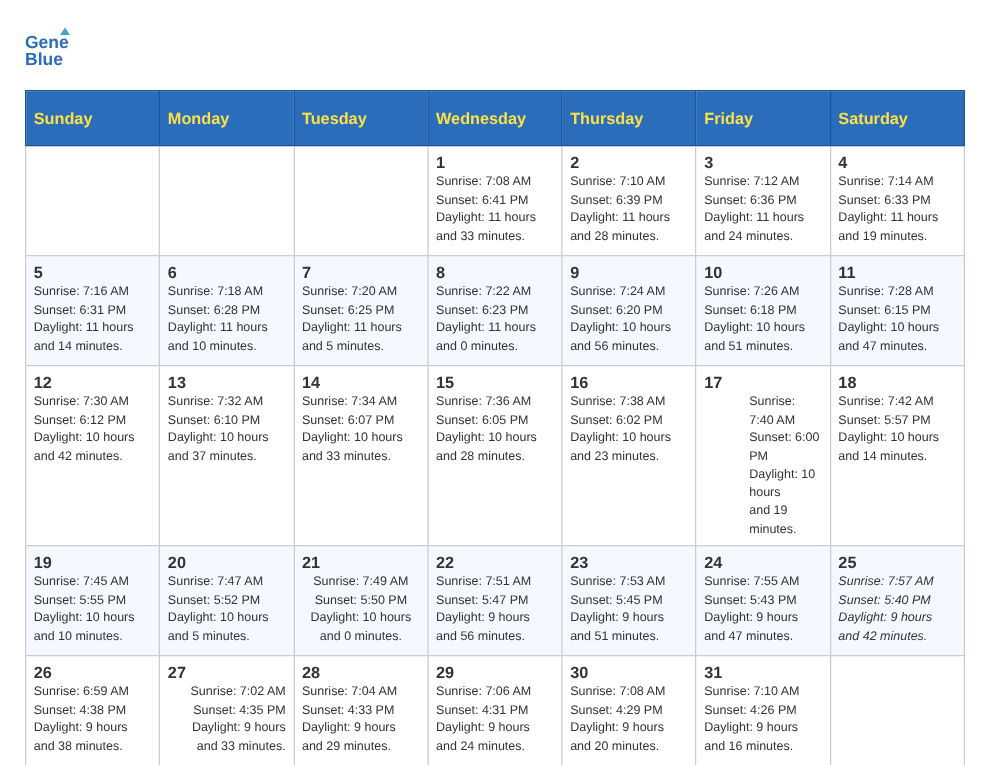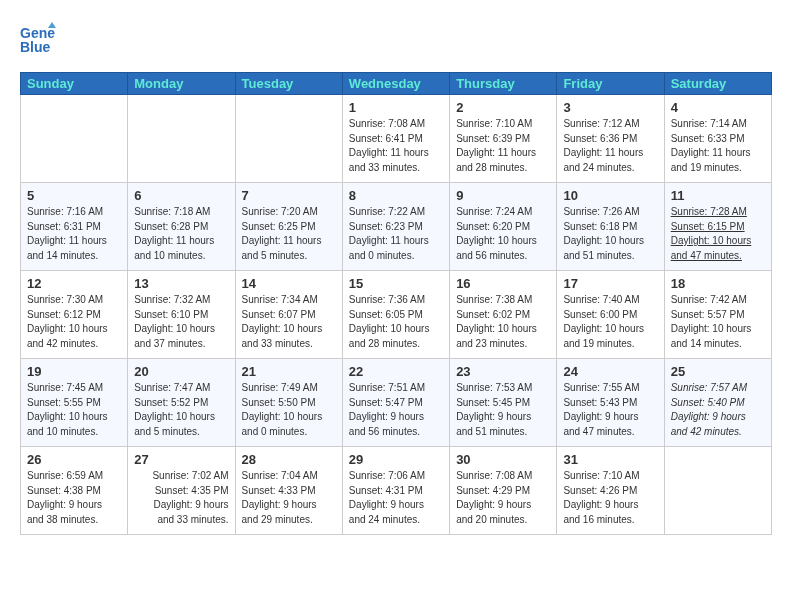--- a/index.html
+++ b/index.html
@@ -37,24 +37,24 @@
       font-size: 16px;
       color: #555;
       margin-top: 2px;
     }
     table {
       width: 100%;
       border-collapse: collapse;
     }
     thead th {
       background-color: #2a6ebb;
-      color: #5eead4;
+      color: #fde047;
       font-size: 13px;
       font-weight: bold;
-      padding: 3px 6px;
+      padding: 14px 6px;
       text-align: left;
       border: 1px solid #1e5599;
     }
     tbody td {
       vertical-align: top;
       border: 1px solid #ccc;
       padding: 5px 6px;
       font-size: 10.5px;
       color: #333;
       width: 14.28%;
@@ -186,21 +186,21 @@
         </td>
         <td>
           <span class="day-num">10</span>
           <div class="day-info" style="white-space: pre-line;">Sunrise: 7:26 AM
 Sunset: 6:18 PM
 Daylight: 10 hours
 and 51 minutes.</div>
         </td>
         <td>
           <span class="day-num">11</span>
-          <div class="day-info" style="white-space: pre-line; text-decoration: underline;">Sunrise: 7:28 AM
+          <div class="day-info" style="white-space: pre-line;">Sunrise: 7:28 AM
 Sunset: 6:15 PM
 Daylight: 10 hours
 and 47 minutes.</div>
         </td>
       </tr>
       <tr>
         <td>
           <span class="day-num">12</span>
           <div class="day-info" style="white-space: pre-line;">Sunrise: 7:30 AM
 Sunset: 6:12 PM
@@ -230,21 +230,21 @@
         </td>
         <td>
           <span class="day-num">16</span>
           <div class="day-info" style="white-space: pre-line;">Sunrise: 7:38 AM
 Sunset: 6:02 PM
 Daylight: 10 hours
 and 23 minutes.</div>
         </td>
         <td>
           <span class="day-num">17</span>
-          <div class="day-info" style="white-space: pre-line;">Sunrise: 7:40 AM
+          <div class="day-info" style="white-space: pre-line; margin-left: 36px;">Sunrise: 7:40 AM
 Sunset: 6:00 PM
 Daylight: 10 hours
 and 19 minutes.</div>
         </td>
         <td>
           <span class="day-num">18</span>
           <div class="day-info" style="white-space: pre-line;">Sunrise: 7:42 AM
 Sunset: 5:57 PM
 Daylight: 10 hours
 and 14 minutes.</div>
@@ -260,21 +260,21 @@
         </td>
         <td>
           <span class="day-num">20</span>
           <div class="day-info" style="white-space: pre-line;">Sunrise: 7:47 AM
 Sunset: 5:52 PM
 Daylight: 10 hours
 and 5 minutes.</div>
         </td>
         <td>
           <span class="day-num">21</span>
-          <div class="day-info" style="white-space: pre-line;">Sunrise: 7:49 AM
+          <div class="day-info" style="white-space: pre-line; text-align: center;">Sunrise: 7:49 AM
 Sunset: 5:50 PM
 Daylight: 10 hours
 and 0 minutes.</div>
         </td>
         <td>
           <span class="day-num">22</span>
           <div class="day-info" style="white-space: pre-line;">Sunrise: 7:51 AM
 Sunset: 5:47 PM
 Daylight: 9 hours
 and 56 minutes.</div>

